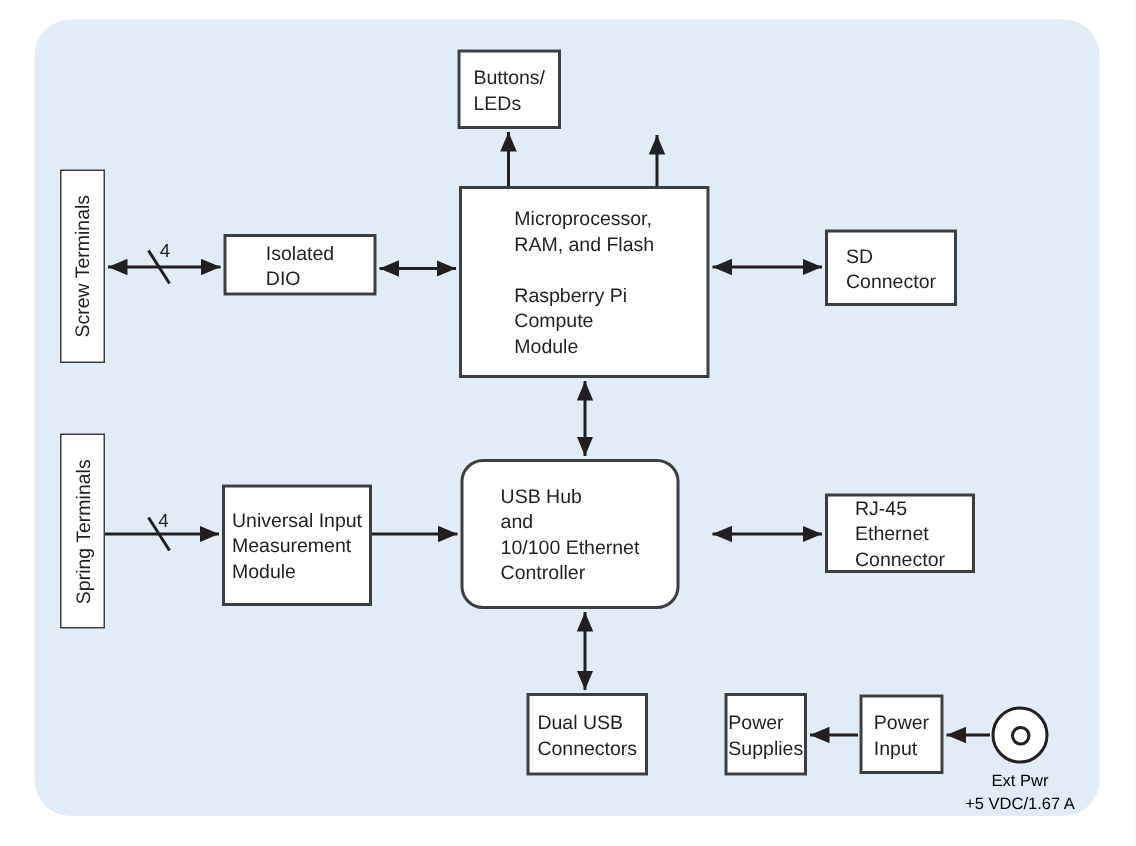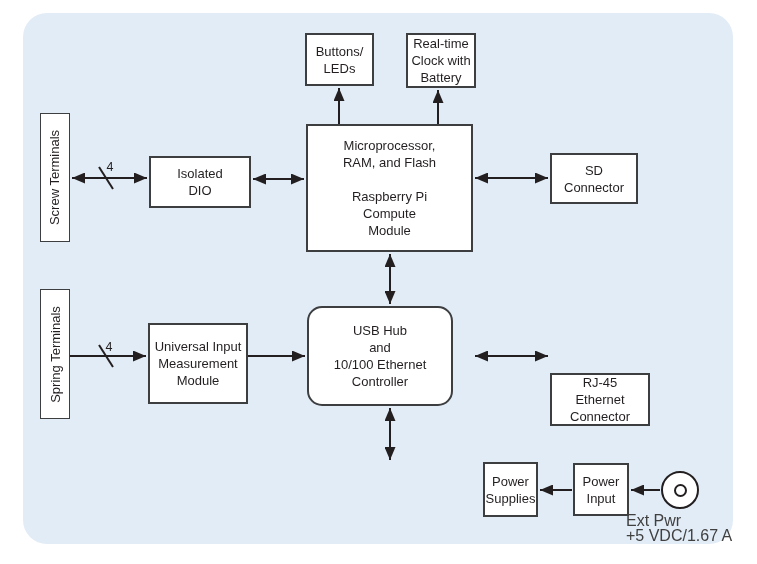--- a/index.html
+++ b/index.html
@@ -10,41 +10,41 @@
     color:#231f20;
   }
   .panel {
     position:absolute; left:23px; top:13px; width:710px; height:531px;
     background:#e2ecf6; border-radius:24px;
   }
   .box {
     position:absolute; box-sizing:border-box;
     background:#ffffff; border:2px solid #3d3e40;
     display:flex; align-items:center; justify-content:center;
-    text-align:center; white-space:pre-line;
+    text-align:left; white-space:pre-line;
     font-size:13px; line-height:17px; color:#231f20;
   }
   .vbox {
     position:absolute; box-sizing:border-box;
     background:#ffffff; border:1.5px solid #3d3e40;
     display:flex; align-items:center; justify-content:center;
   }
   .vbox span {
     flex:none; transform:rotate(-90deg); white-space:nowrap;
     font-size:13px; color:#231f20;
   }
   
   #node-buttons-leds    { left:305px; top:33px;  width:69px;  height:53px; }
   #node-rtc             { left:406px; top:33px;  width:70px;  height:55px; }
   #node-micro           { left:306px; top:124px; width:167px; height:128px; }
-  #node-isolated-dio    { left:149px; top:156px; width:102px; height:52px; }
+  #node-isolated-dio    { left:149px; top:156px; width:102px; height:41px; }
   #node-sd              { left:550px; top:153px; width:88px; height:51px; }
   #node-usb-hub         { left:307px; top:306px; width:146px; height:100px;border-radius:15px; }
   #node-uim             { left:148px; top:323px; width:100px; height:81px; }
-  #node-rj45            { left:550px; top:329px; width:100px; height:53px;margin-top:44px; }
+  #node-rj45            { left:550px; top:329px; width:100px; height:53px; }
   #node-dual-usb        { left:351px; top:462px; width:81px;  height:55px; }
   #node-power-supplies  { left:483px; top:462px; width:55px;  height:55px; }
   #node-power-input     { left:573px; top:463px; width:56px;  height:53px; }
   #node-screw-terminals { left:40px;  top:113px; width:30px;  height:129px; }
   #node-spring-terminals{ left:40px;  top:289px; width:30px;  height:130px; }
 
   .connections { position:absolute; left:0; top:0; width:757px; height:564px; pointer-events:none; }
   .connections line { stroke:#231f20; stroke-width:2px; }
   .connections text { font-family:"Liberation Sans", sans-serif; font-size:12.5px; fill:#231f20; }
 
@@ -52,21 +52,21 @@
     position:absolute; left:661px; top:471px; width:38px; height:38px;
     box-sizing:border-box; background:#ffffff; border:2px solid #231f20;
     border-radius:50%; display:flex; align-items:center; justify-content:center;
   }
   .jack-inner {
     width:13px; height:13px; box-sizing:border-box;
     background:#ffffff; border:2px solid #231f20; border-radius:50%;
   }
   .ext-pwr {
     position:absolute; left:626px; top:514px; width:108px;
-    text-align:left; font-size:16px; line-height:14.5px; color:#404040;
+    text-align:center; font-size:11px; line-height:14.5px; color:#000000;
   }
 </style>
 </head>
 <body>
 
 <div class="stage">
   <div class="panel"></div>
 
   <svg class="connections" width="757" height="564" viewBox="0 0 757 564" xmlns="http://www.w3.org/2000/svg">
     <defs>
@@ -119,43 +119,42 @@
 
   <div class="vbox" id="node-screw-terminals">
     <span>Screw Terminals</span>
   </div>
   <div class="vbox" id="node-spring-terminals">
     <span>Spring Terminals</span>
   </div>
 
   <div class="box" id="node-buttons-leds">Buttons/
 LEDs</div>
-  <div class="box" id="node-rtc">Real-time
-Clock with
-Battery</div>
   <div class="box" id="node-micro">Microprocessor,
 RAM, and Flash
 
 Raspberry Pi
 Compute
 Module</div>
   <div class="box" id="node-isolated-dio">Isolated
 DIO</div>
   <div class="box" id="node-sd">SD
 Connector</div>
   <div class="box" id="node-usb-hub">USB Hub
 and
 10/100 Ethernet
 Controller</div>
   <div class="box" id="node-uim">Universal Input
 Measurement
 Module</div>
   <div class="box" id="node-rj45">RJ-45
 Ethernet
 Connector</div>
+  <div class="box" id="node-dual-usb">Dual USB
+Connectors</div>
   <div class="box" id="node-power-supplies">Power
 Supplies</div>
   <div class="box" id="node-power-input">Power
 Input</div>
 
   <div class="jack-outer">
     <div class="jack-inner"></div>
   </div>
   <div class="ext-pwr">
     <div>Ext Pwr</div>

